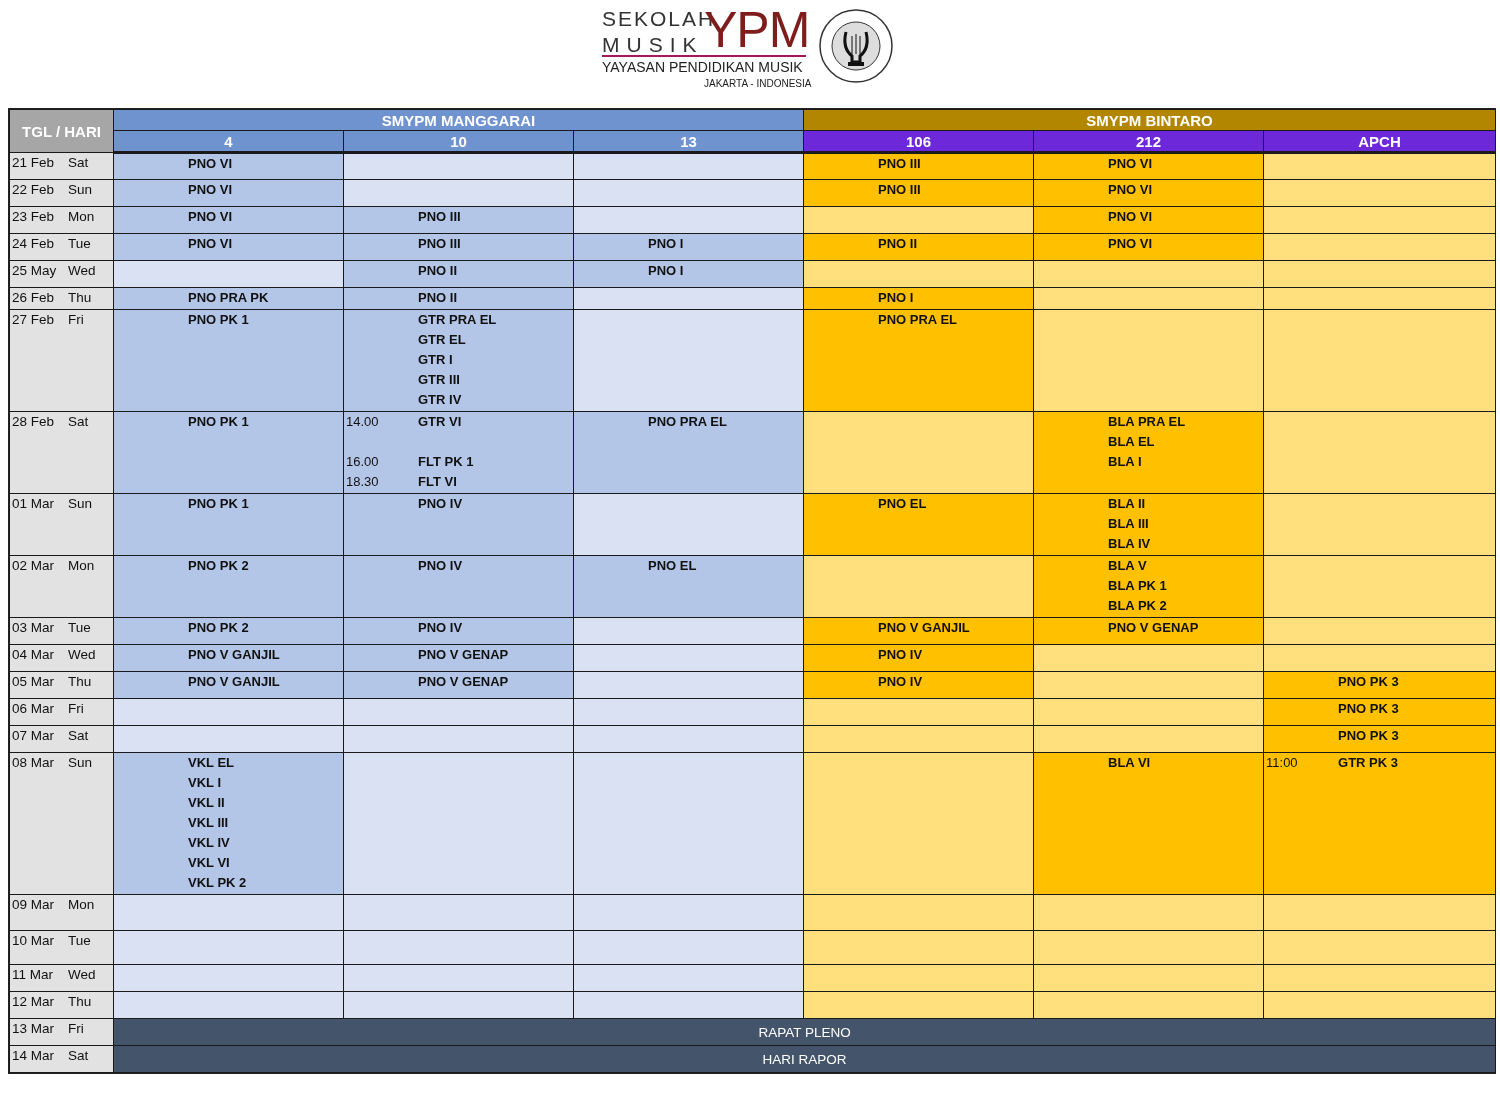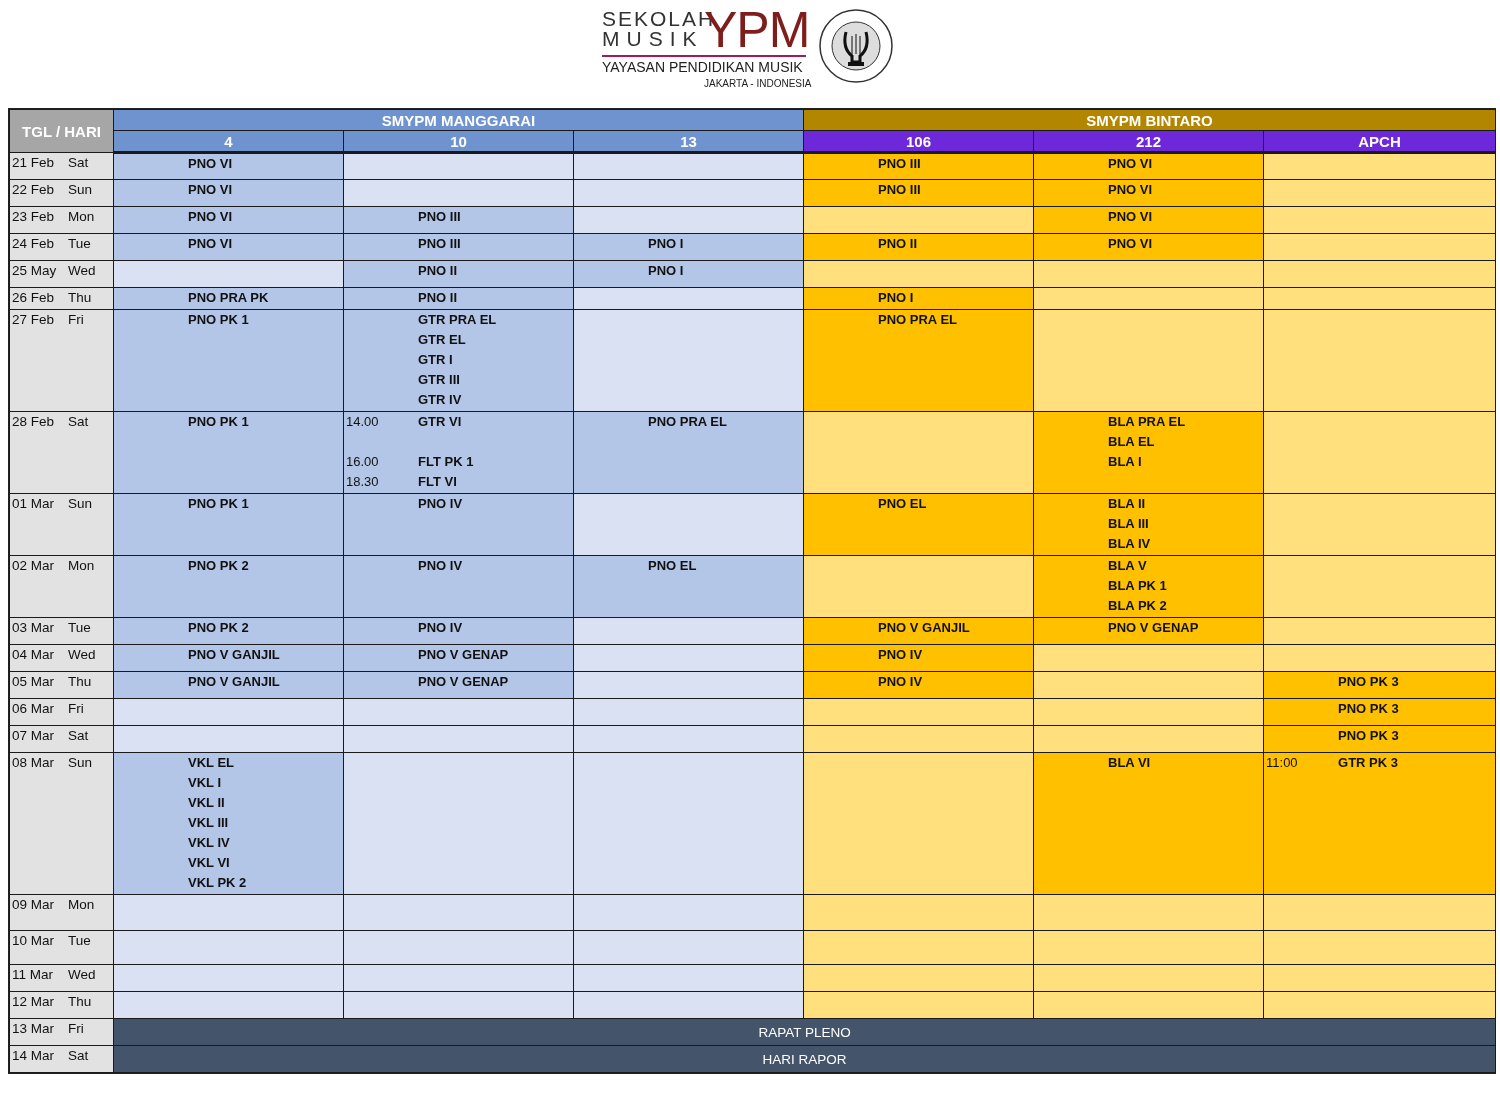--- a/index.html
+++ b/index.html
@@ -1,20 +1,20 @@
 <!DOCTYPE html>
 <html><head>
 <meta charset="utf-8">
 <style>
   html, body { margin: 0; padding: 0; background: #ffffff; }
   body { width: 1500px; height: 1096px; position: relative; overflow: hidden;
          font-family: "Liberation Sans", sans-serif; }
   .logo { position: absolute; left: 600px; top: 4px; width: 300px; height: 92px; }
   .logo .sek { position: absolute; left: 2px; top: 4px; font-size: 21px; letter-spacing: 2px; color: #333; line-height: 22px; }
-  .logo .mus { position: absolute; left: 2px; top: 24px; font-size: 21px; letter-spacing: 7px; color: #333; line-height: 22px; }
+  .logo .mus { position: absolute; left: 2px; top: 30px; font-size: 21px; letter-spacing: 7px; color: #333; line-height: 22px; }
   .logo .ypm { position: absolute; left: 104px; top: 0px; font-size: 50px; color: #7f1d1d; line-height: 52px; letter-spacing: -1px; }
   .logo .rule { position: absolute; left: 2px; top: 51px; width: 204px; height: 2px; background: #a3195b; }
   .logo .yay { position: absolute; left: 2px; top: 55px; font-size: 14px; color: #222; white-space: nowrap; }
   .logo .jak { position: absolute; left: 104px; top: 74px; font-size: 10px; color: #222; white-space: nowrap; }
   .logo .seal { position: absolute; left: 218px; top: 4px; width: 76px; height: 76px; }
 
   .sheet { position: absolute; left: 8px; top: 108px; width: 1486px; border: 1px solid #222; }
   .title-bar { height: 32px; background: #001f5b; color: #fff; font-weight: bold; font-size: 15px;
                display: flex; align-items: center; justify-content: center; border-bottom: 1px solid #222; }
   table { border-collapse: collapse; table-layout: fixed; width: 1486px; }

